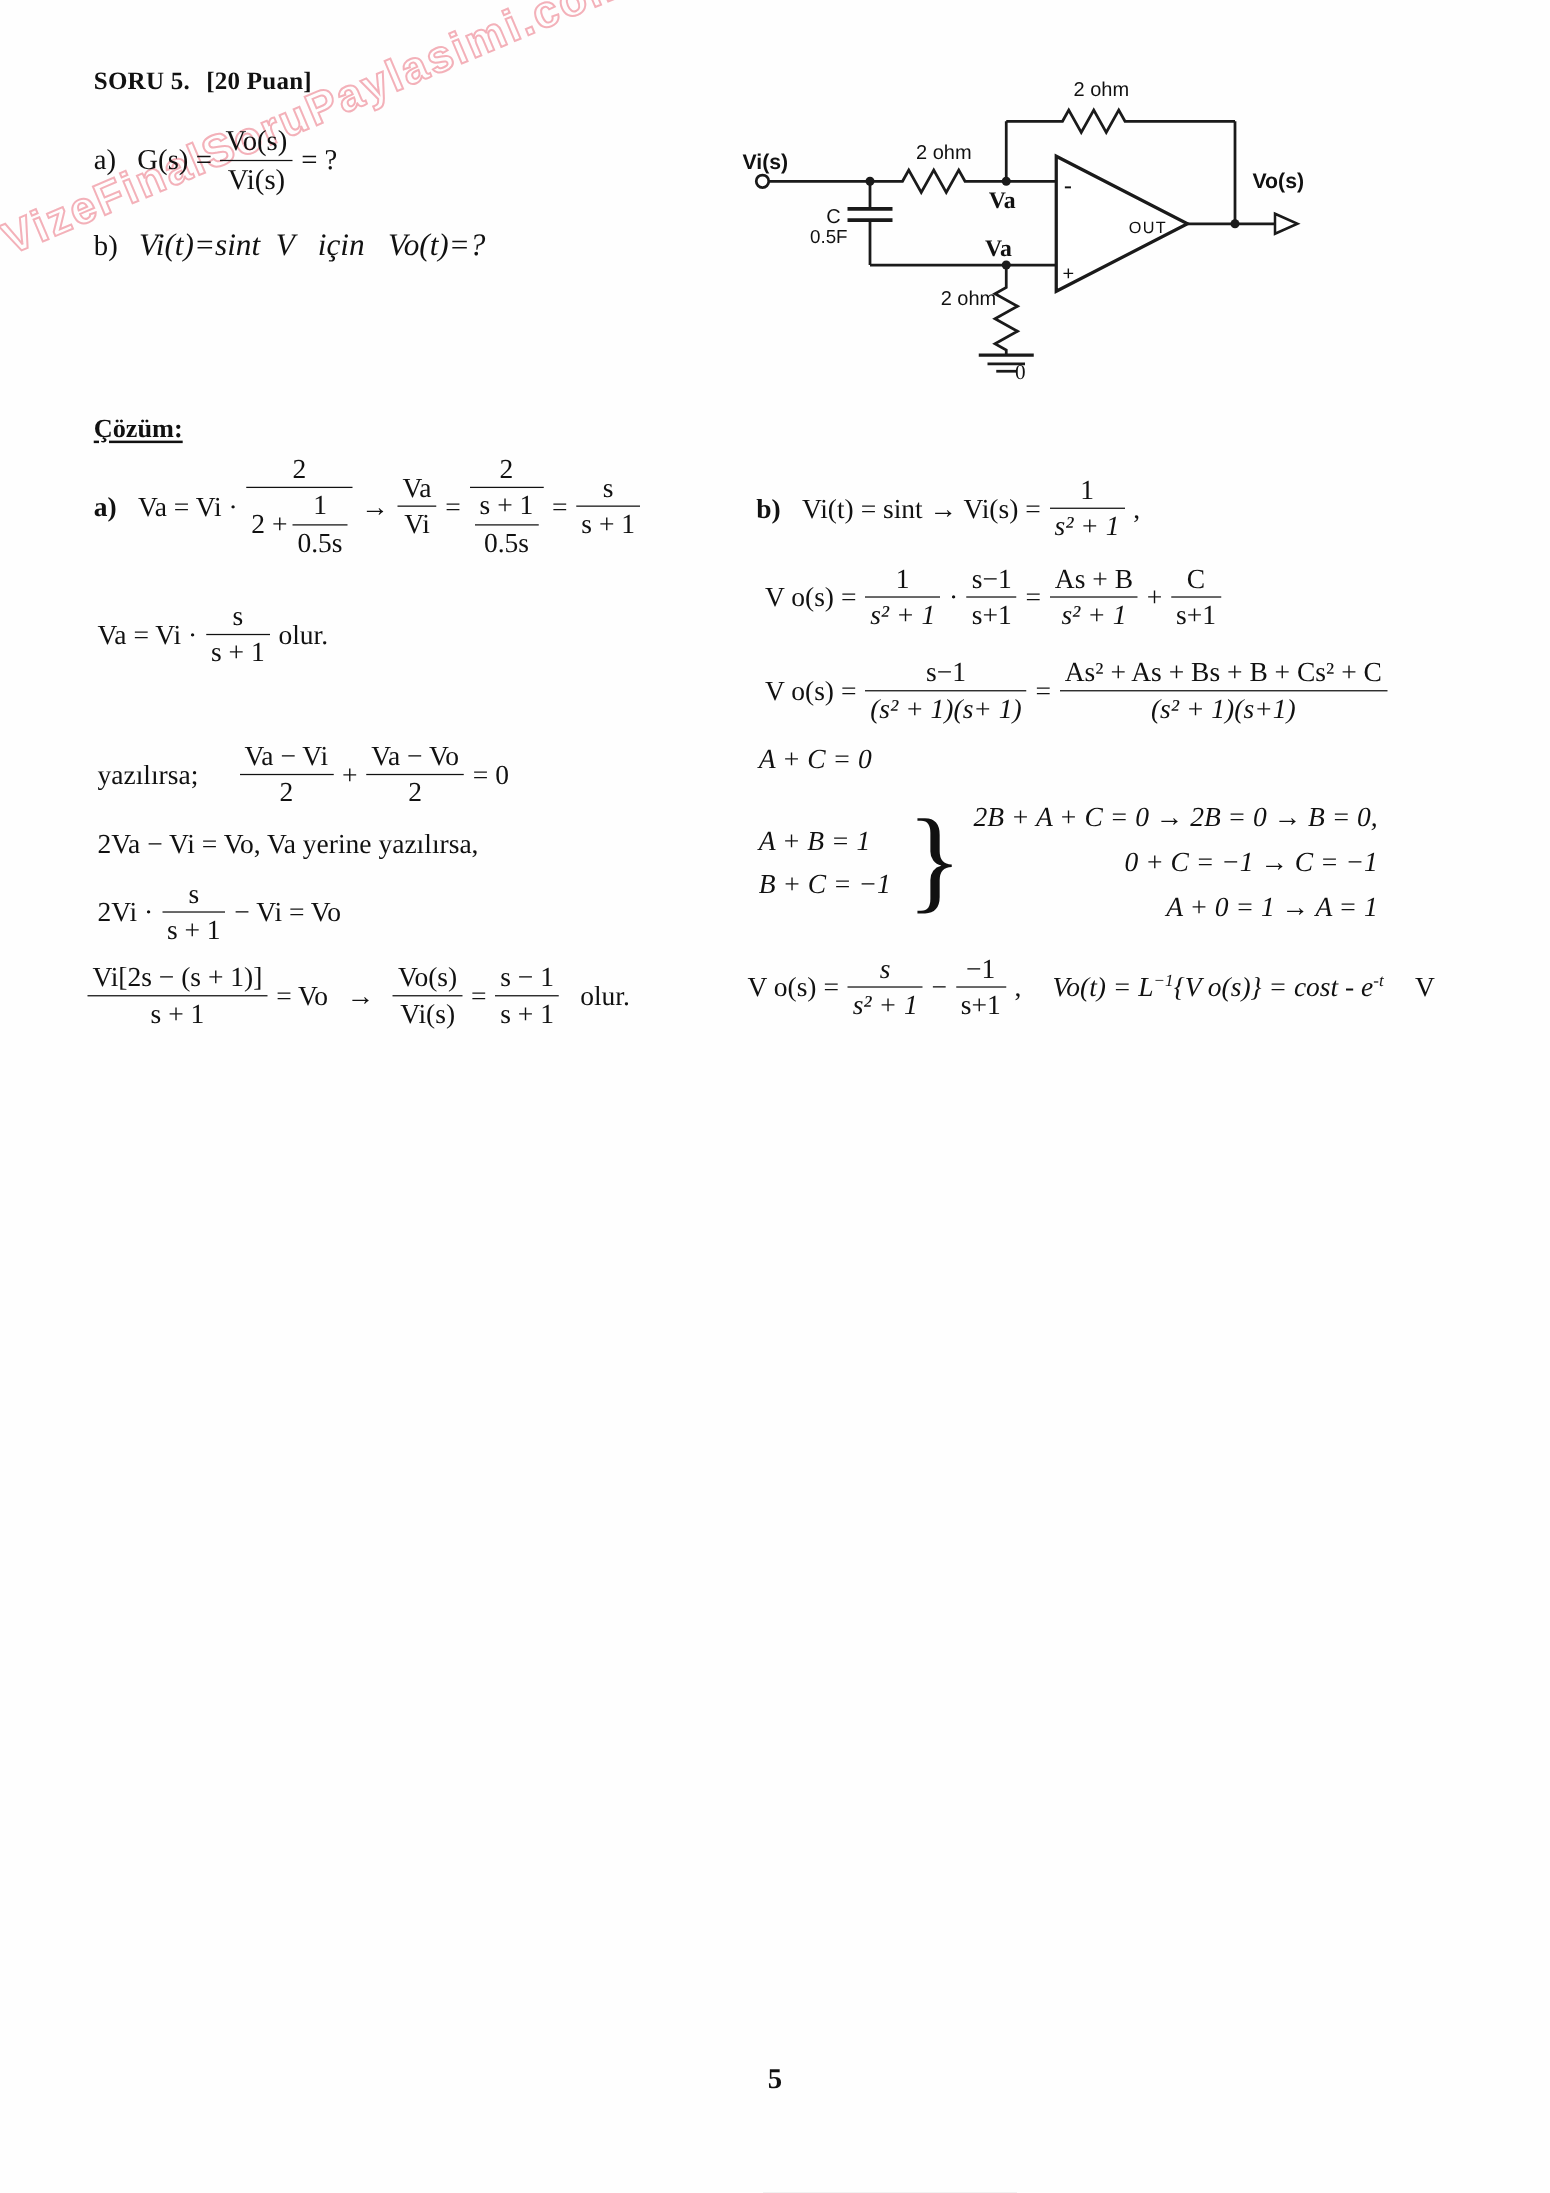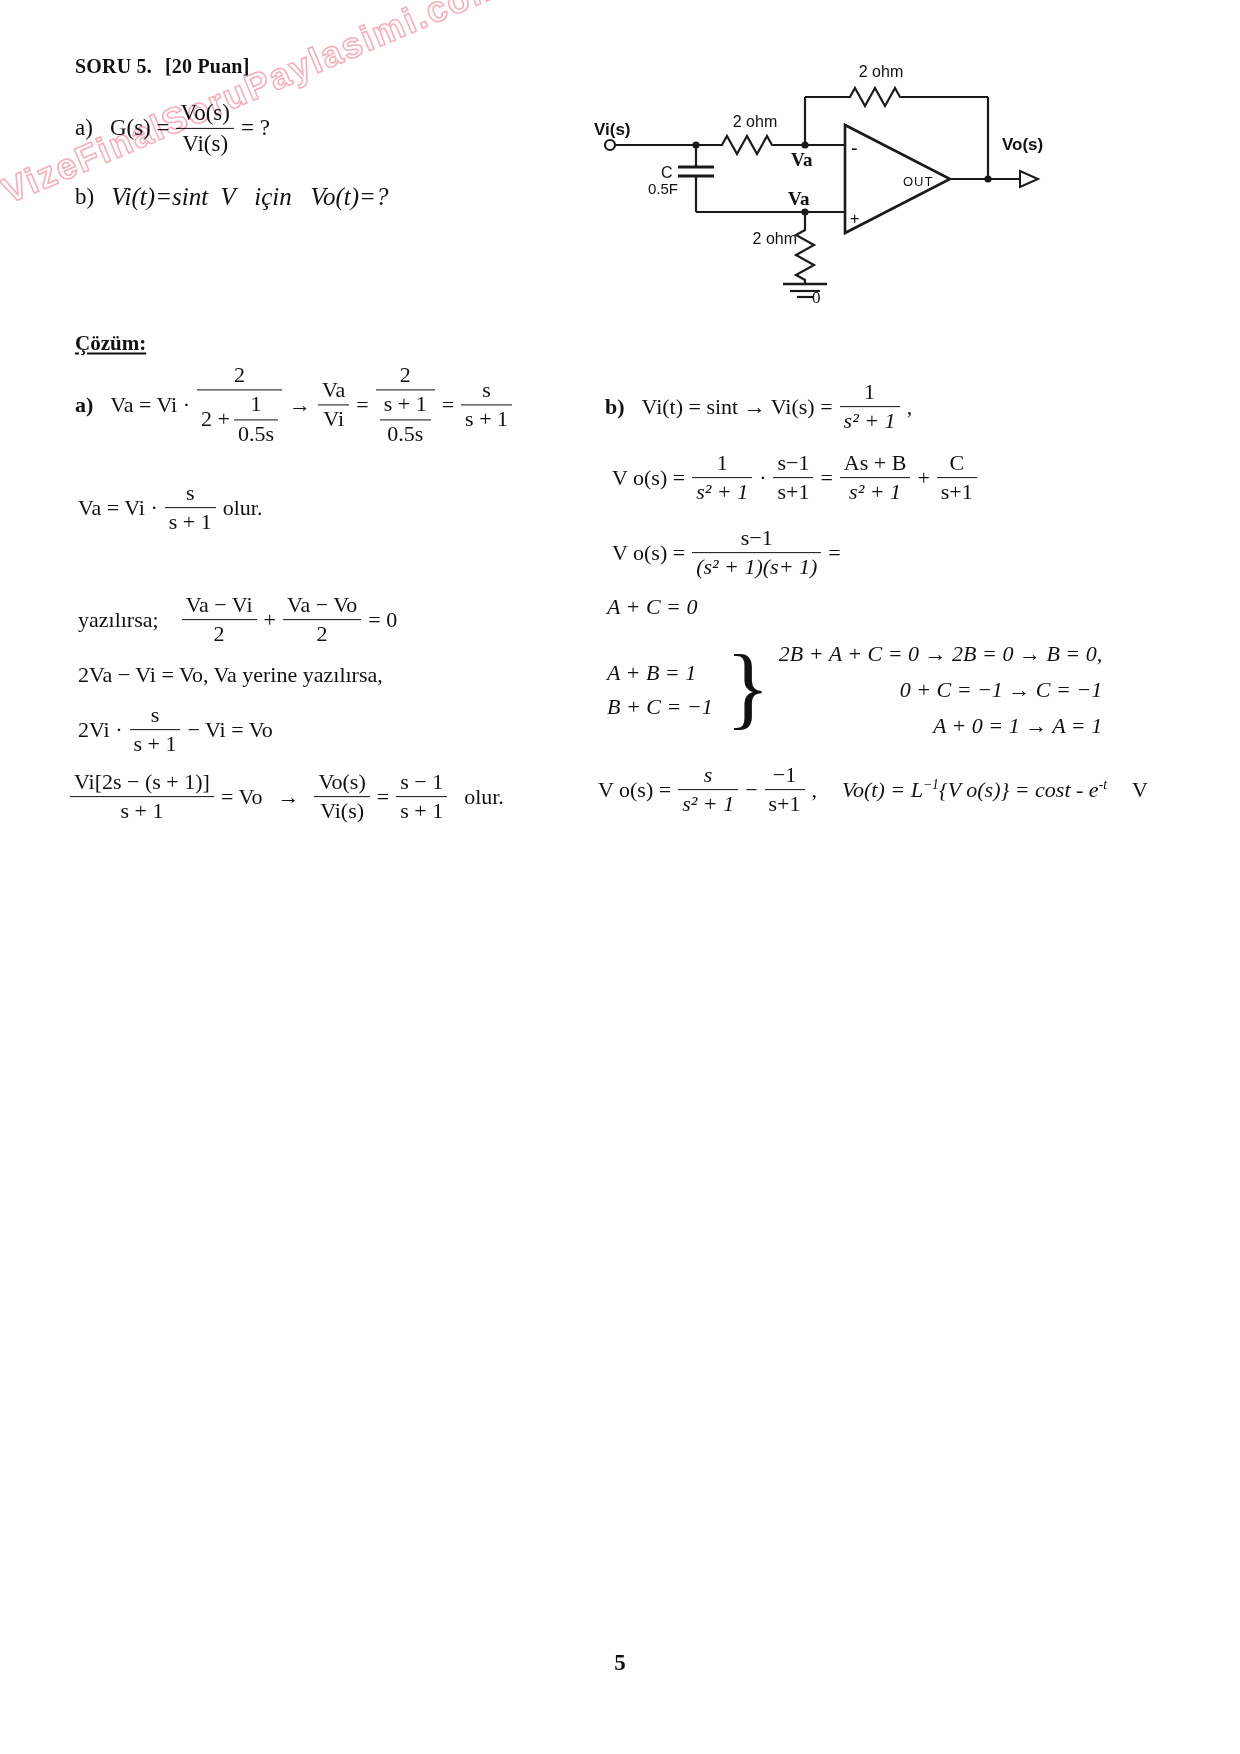--- a/index.html
+++ b/index.html
@@ -146,21 +146,21 @@
     <span>Va = Vi ·</span>
     <span class="frac">
       <span class="num">s</span>
       <span class="den">s + 1</span>
     </span>
     <span>olur.</span>
   </div>
 
 
   <div class="eq" style="left:78px;top:620px">
-    <span style="margin-right:16px">yazılırsa;</span>
+    <span style="margin-right:26px">yazılırsa;</span>
     <span class="frac">
       <span class="num">Va − Vi</span>
       <span class="den">2</span>
     </span>
     <span>+</span>
     <span class="frac">
       <span class="num">Va − Vo</span>
       <span class="den">2</span>
     </span>
     <span>= 0</span>
@@ -231,20 +231,24 @@
     </span>
   </div>
 
   <div class="eq" style="left:612px;top:553px">
     <span>V o(s) =</span>
     <span class="frac">
       <span class="num">s−1</span>
       <span class="den it">(s² + 1)(s+ 1)</span>
     </span>
     <span>=</span>
+    <span class="frac">
+      <span class="num">As² + As + Bs + B + Cs² + C</span>
+      <span class="den it">(s² + 1)(s+1)</span>
+    </span>
   </div>
 
   <div class="eq it" style="left:607px;top:607px">
     <span>A + C = 0</span>
   </div>
 
   <div class="eq" style="left:607px;top:690px">
     <div class="sys-left">
       <div class="it">A + B = 1</div>
       <div class="it">B + C = −1</div>

